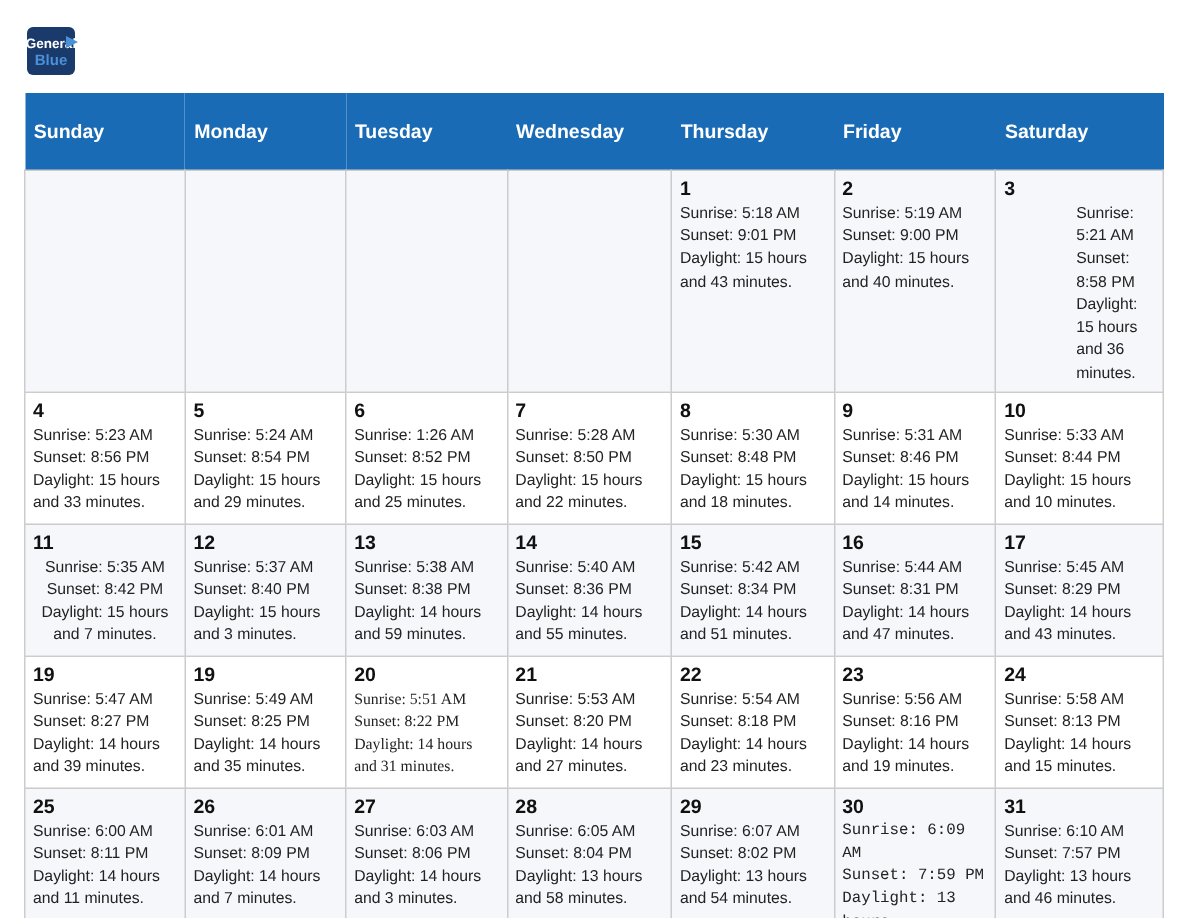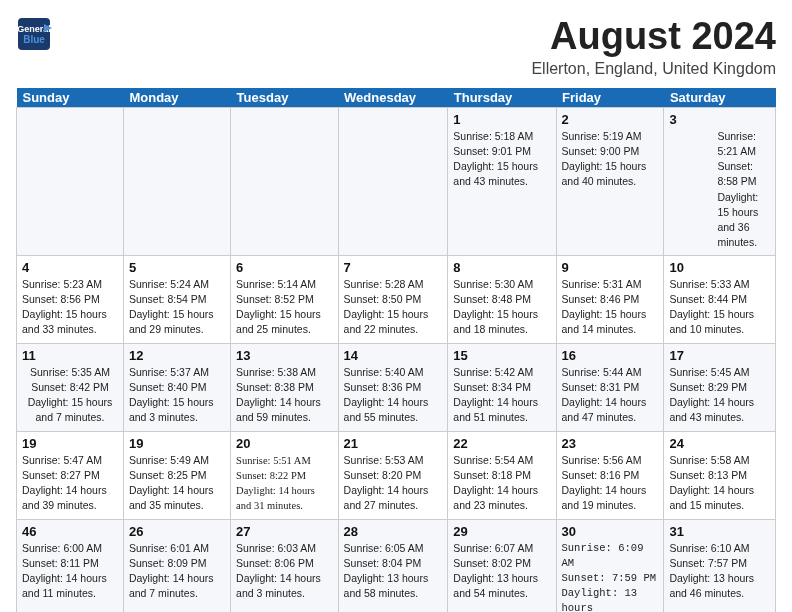--- a/index.html
+++ b/index.html
@@ -37,21 +37,21 @@
     }
     table {
       width: 100%;
       border-collapse: collapse;
       font-size: 11px;
     }
     thead tr th {
       background: #1a6bb5;
       color: #fff;
       text-align: left;
-      padding: 2px 6px;
+      padding: 18px 6px;
       font-size: 13px;
       font-weight: bold;
     }
     tbody tr td {
       border: 1px solid #ccc;
       vertical-align: top;
       padding: 4px 5px;
       width: 113px;
       min-height: 80px;
       height: 88px;
@@ -86,24 +86,20 @@
   <div class="logo">
     <div style="display:flex;align-items:center;gap:4px;">
       <svg width="36" height="36" viewBox="0 0 36 36">
         <rect x="2" y="2" width="32" height="32" rx="4" fill="#1a3a6b"></rect>
         <text x="18" y="16" text-anchor="middle" fill="white" font-size="9" font-weight="bold" font-family="Arial">General</text>
         <text x="18" y="27" text-anchor="middle" fill="#4a90d9" font-size="10" font-weight="bold" font-family="Arial">Blue</text>
         <polygon points="28,8 36,12 28,16" fill="#4a90d9"></polygon>
       </svg>
     </div>
   </div>
-  <div class="title-block">
-    <div class="month-year">August 2024</div>
-    <div class="location">Ellerton, England, United Kingdom</div>
-  </div>
 </div>
 
 <table>
   <thead>
     <tr id="weekday-header">
     <th>Sunday</th>
         <th>Monday</th>
         <th>Tuesday</th>
         <th>Wednesday</th>
         <th>Thursday</th>
@@ -149,21 +145,21 @@
         </td>
         <td>
           <span class="day-number">5</span>
           <div class="day-info" style="white-space: pre-line;">Sunrise: 5:24 AM
 Sunset: 8:54 PM
 Daylight: 15 hours
 and 29 minutes.</div>
         </td>
         <td>
           <span class="day-number">6</span>
-          <div class="day-info" style="white-space: pre-line;">Sunrise: 5:14 AM
+          <div class="day-info" style="white-space: pre-line;">Sunrise: 1:26 AM
 Sunset: 8:52 PM
 Daylight: 15 hours
 and 25 minutes.</div>
         </td>
         <td>
           <span class="day-number">7</span>
           <div class="day-info" style="white-space: pre-line;">Sunrise: 5:28 AM
 Sunset: 8:50 PM
 Daylight: 15 hours
 and 22 minutes.</div>
@@ -287,21 +283,21 @@
         <td>
           <span class="day-number">24</span>
           <div class="day-info" style="white-space: pre-line;">Sunrise: 5:58 AM
 Sunset: 8:13 PM
 Daylight: 14 hours
 and 15 minutes.</div>
         </td>
       </tr>
       <tr>
         <td>
-          <span class="day-number">46</span>
+          <span class="day-number">25</span>
           <div class="day-info" style="white-space: pre-line;">Sunrise: 6:00 AM
 Sunset: 8:11 PM
 Daylight: 14 hours
 and 11 minutes.</div>
         </td>
         <td>
           <span class="day-number">26</span>
           <div class="day-info" style="white-space: pre-line;">Sunrise: 6:01 AM
 Sunset: 8:09 PM
 Daylight: 14 hours

